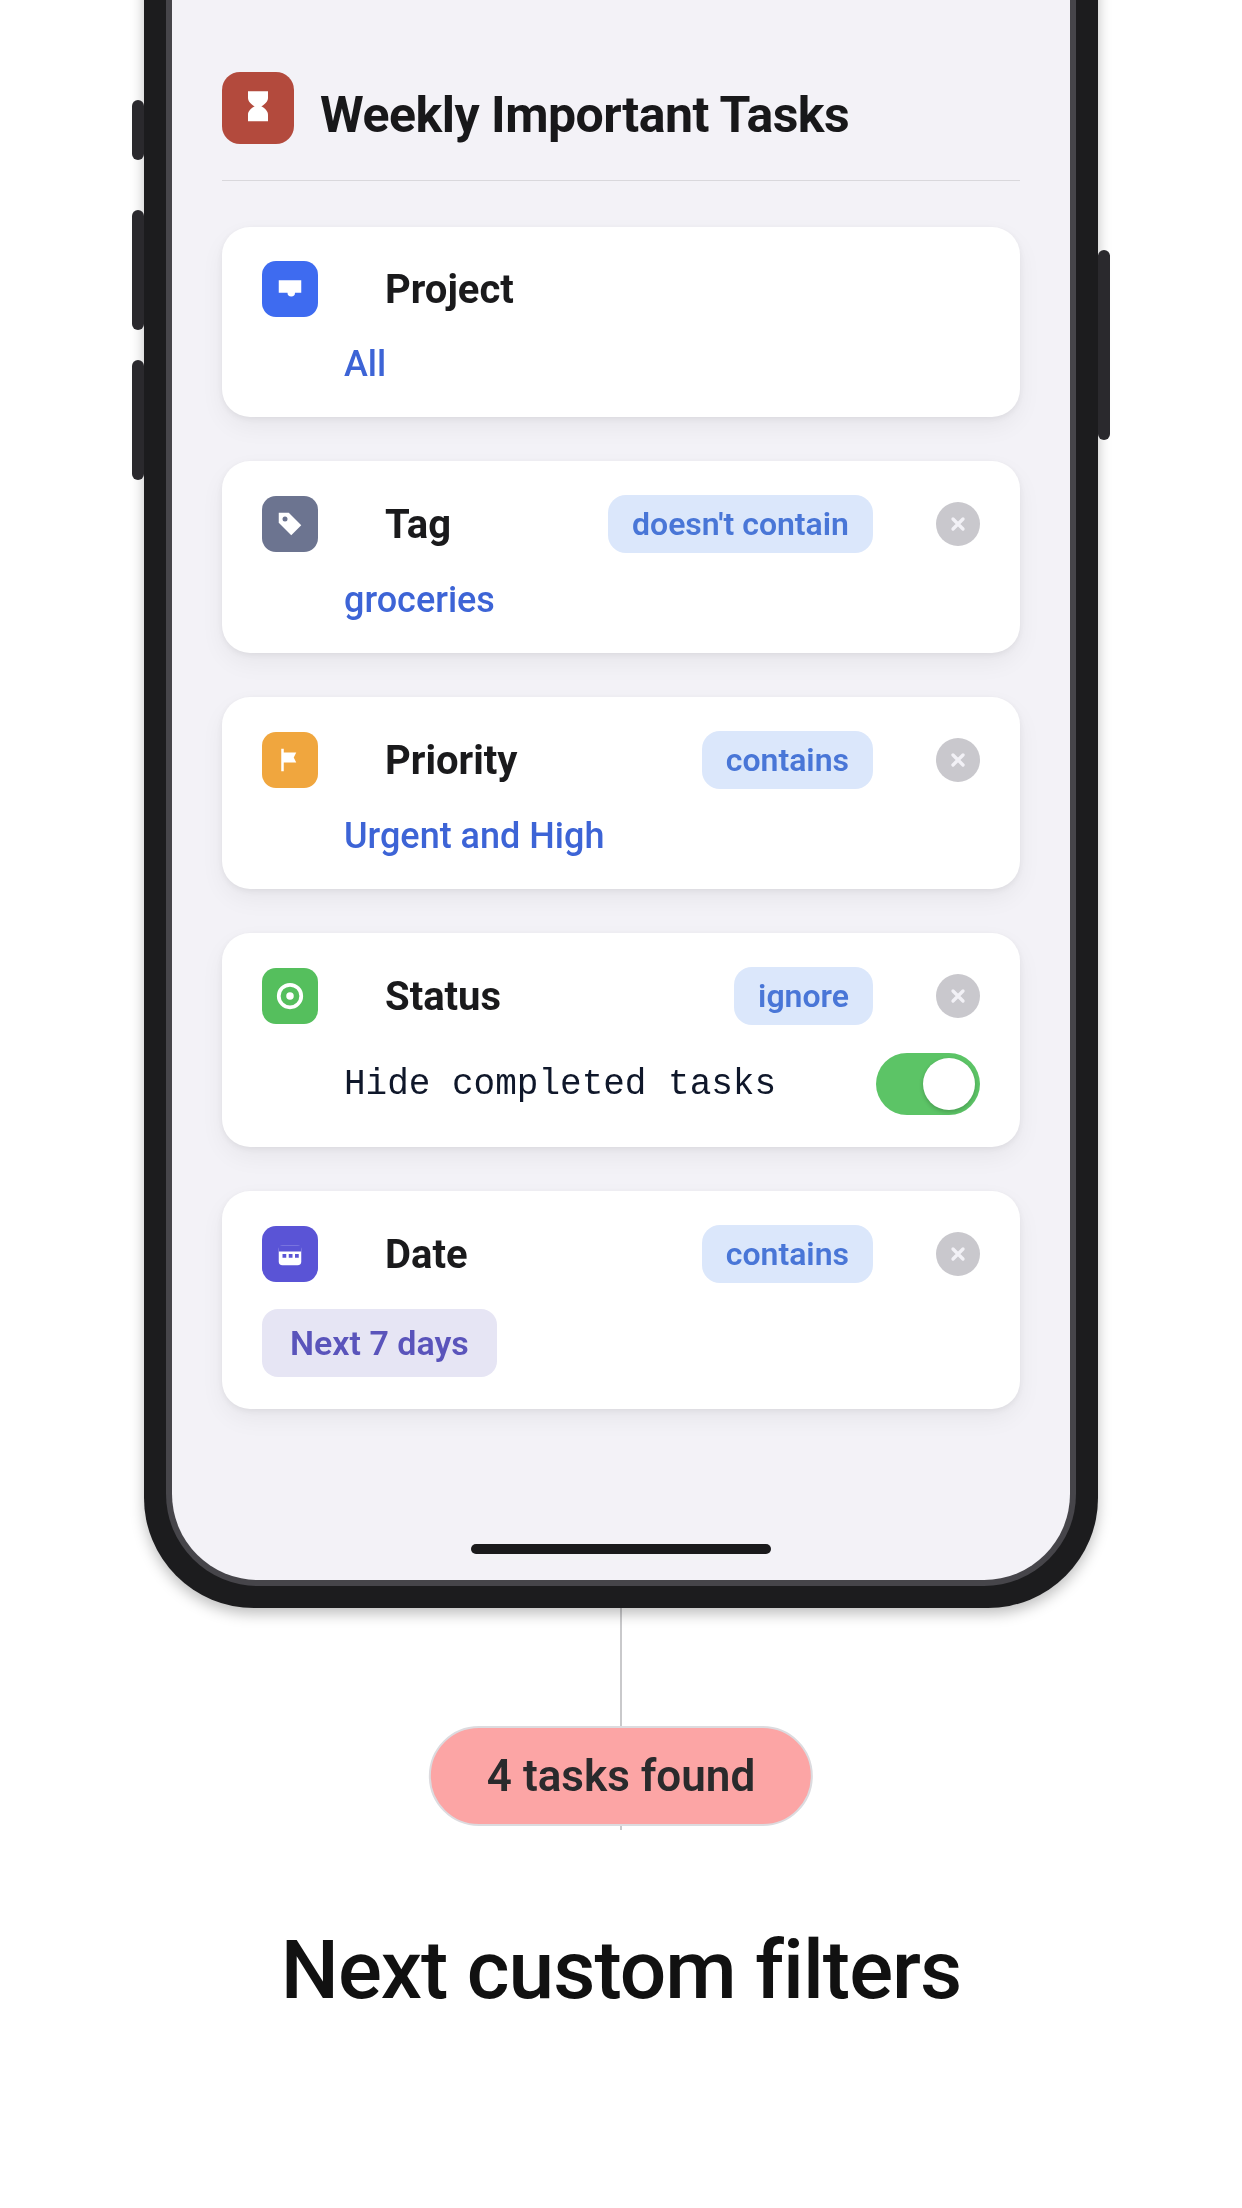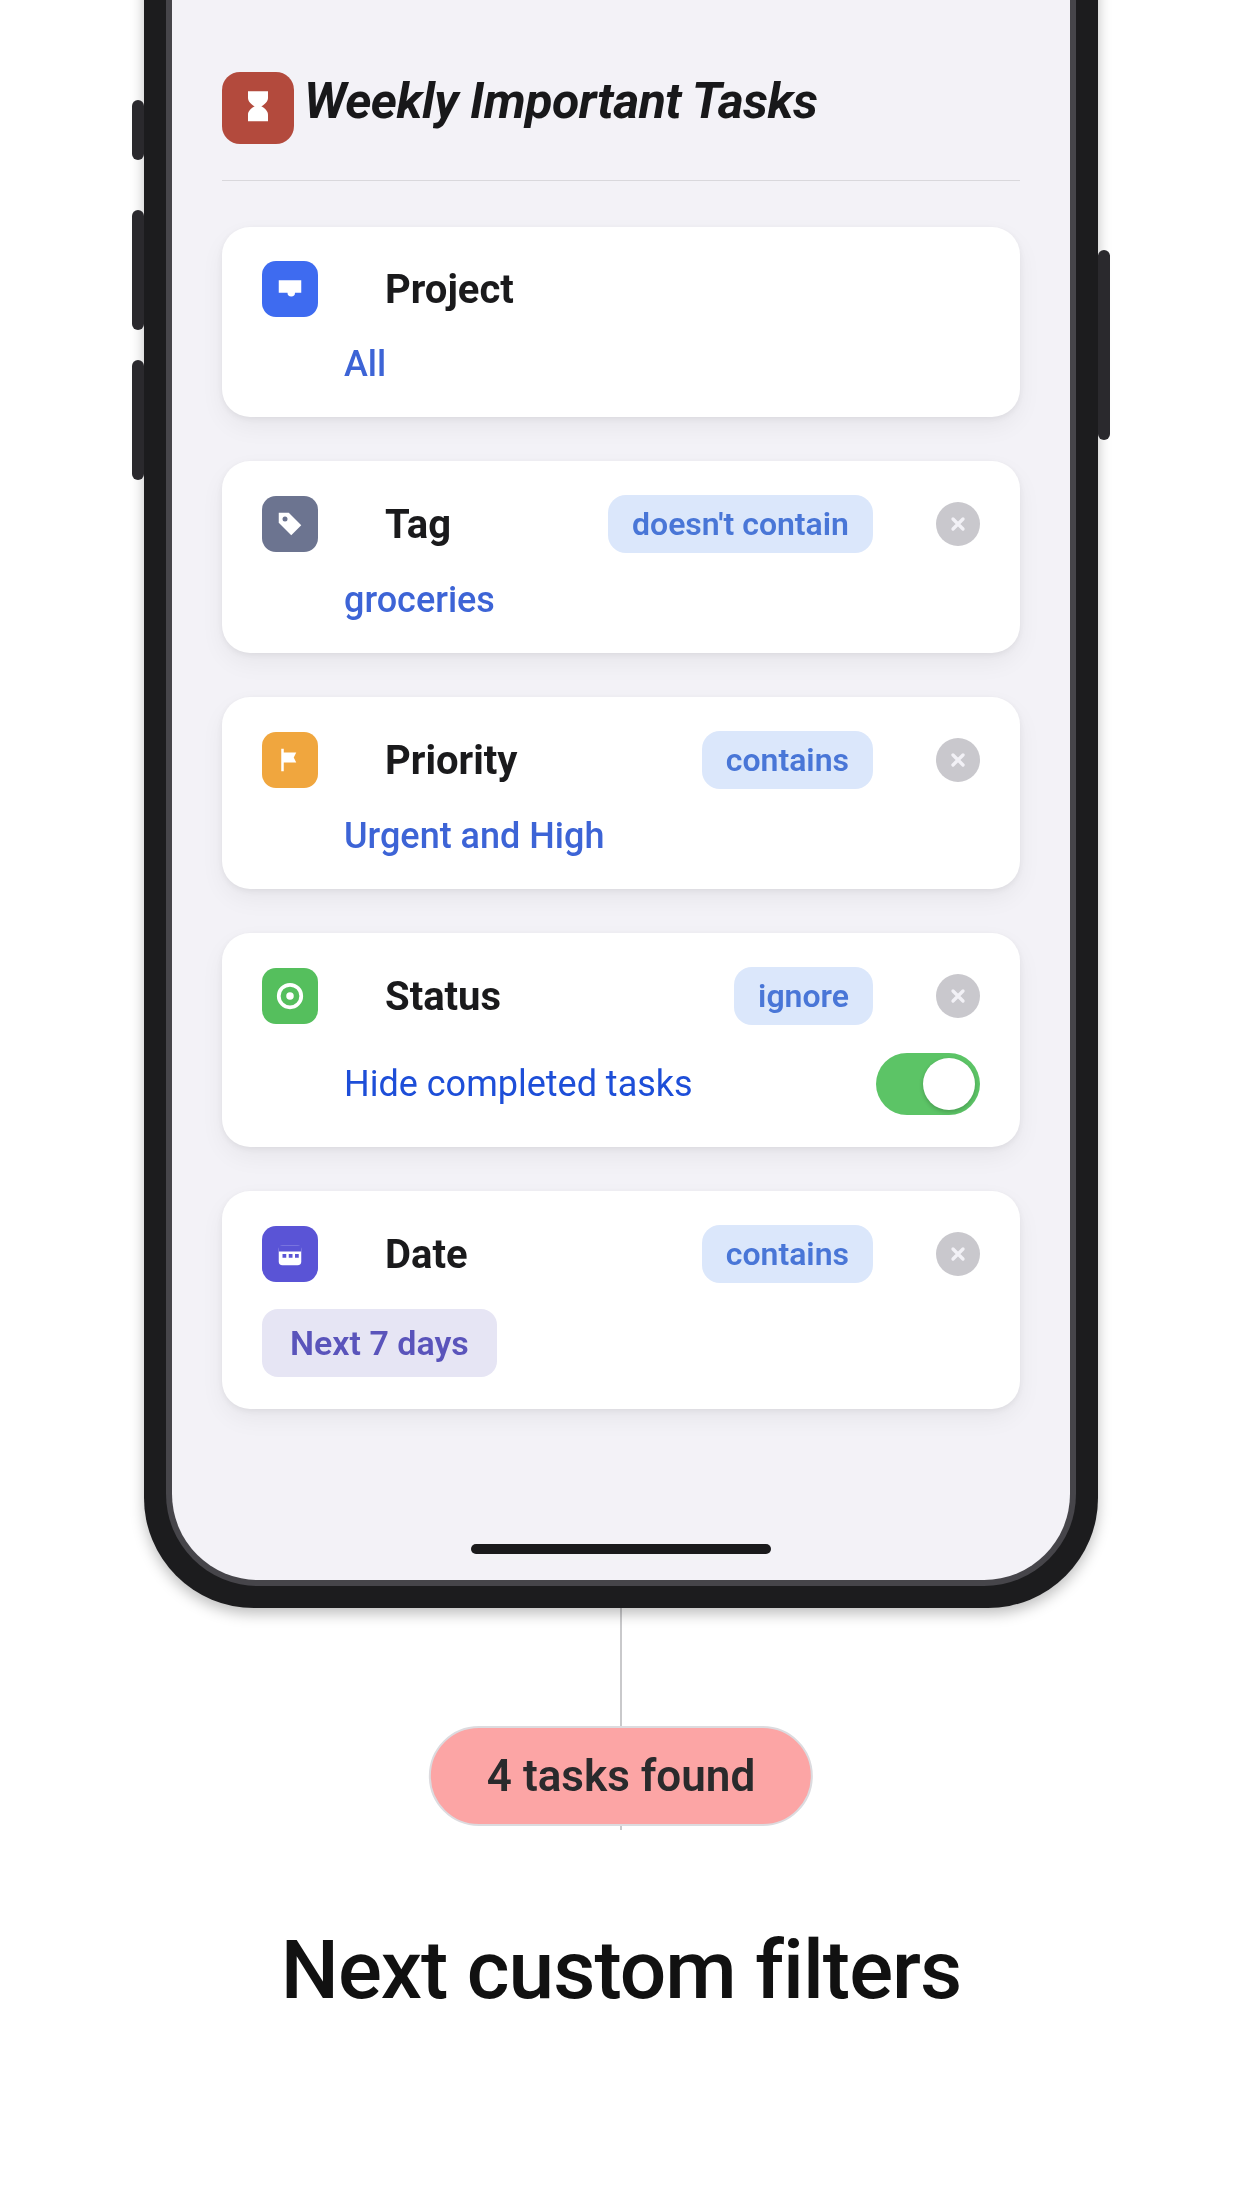--- a/index.html
+++ b/index.html
@@ -65,26 +65,25 @@
   .side-left-3 { left: -12px; top: 520px; width: 12px; height: 120px; }
   .side-right  { right: -12px; top: 410px; width: 12px; height: 190px; }
 
   
   .content {
     padding: 180px 50px 0 50px;
   }
 
   .header {
     display: flex;
-    align-items: flex-start;
-    gap: 10px;
+    align-items: flex-end;
+    gap: 26px;
     padding: 24px 0 36px 0;
     border-bottom: 1px solid #d9d8dc;
     margin-bottom: 46px;
-    font-style: italic;
   }
   .header-icon {
     width: 72px; height: 72px;
     border-radius: 18px;
     background: #b34a3d;
     display: flex;
     align-items: center;
     justify-content: center;
   }
   .header-title {
@@ -151,22 +150,23 @@
     font-weight: 500;
   }
   .card-sub-row {
     margin-top: 28px;
     margin-left: 82px;
     display: flex;
     align-items: center;
   }
   .sub-label {
     font-size: 36px;
-    color: #1d4ed8;
+    color: #0f172a;
     flex: 1;
+    font-family: Liberation Mono, monospace;
   }
   .toggle {
     width: 104px; height: 62px;
     border-radius: 32px;
     background: #5cc466;
     position: relative;
   }
   .toggle::after {
     content: "";
     position: absolute;

